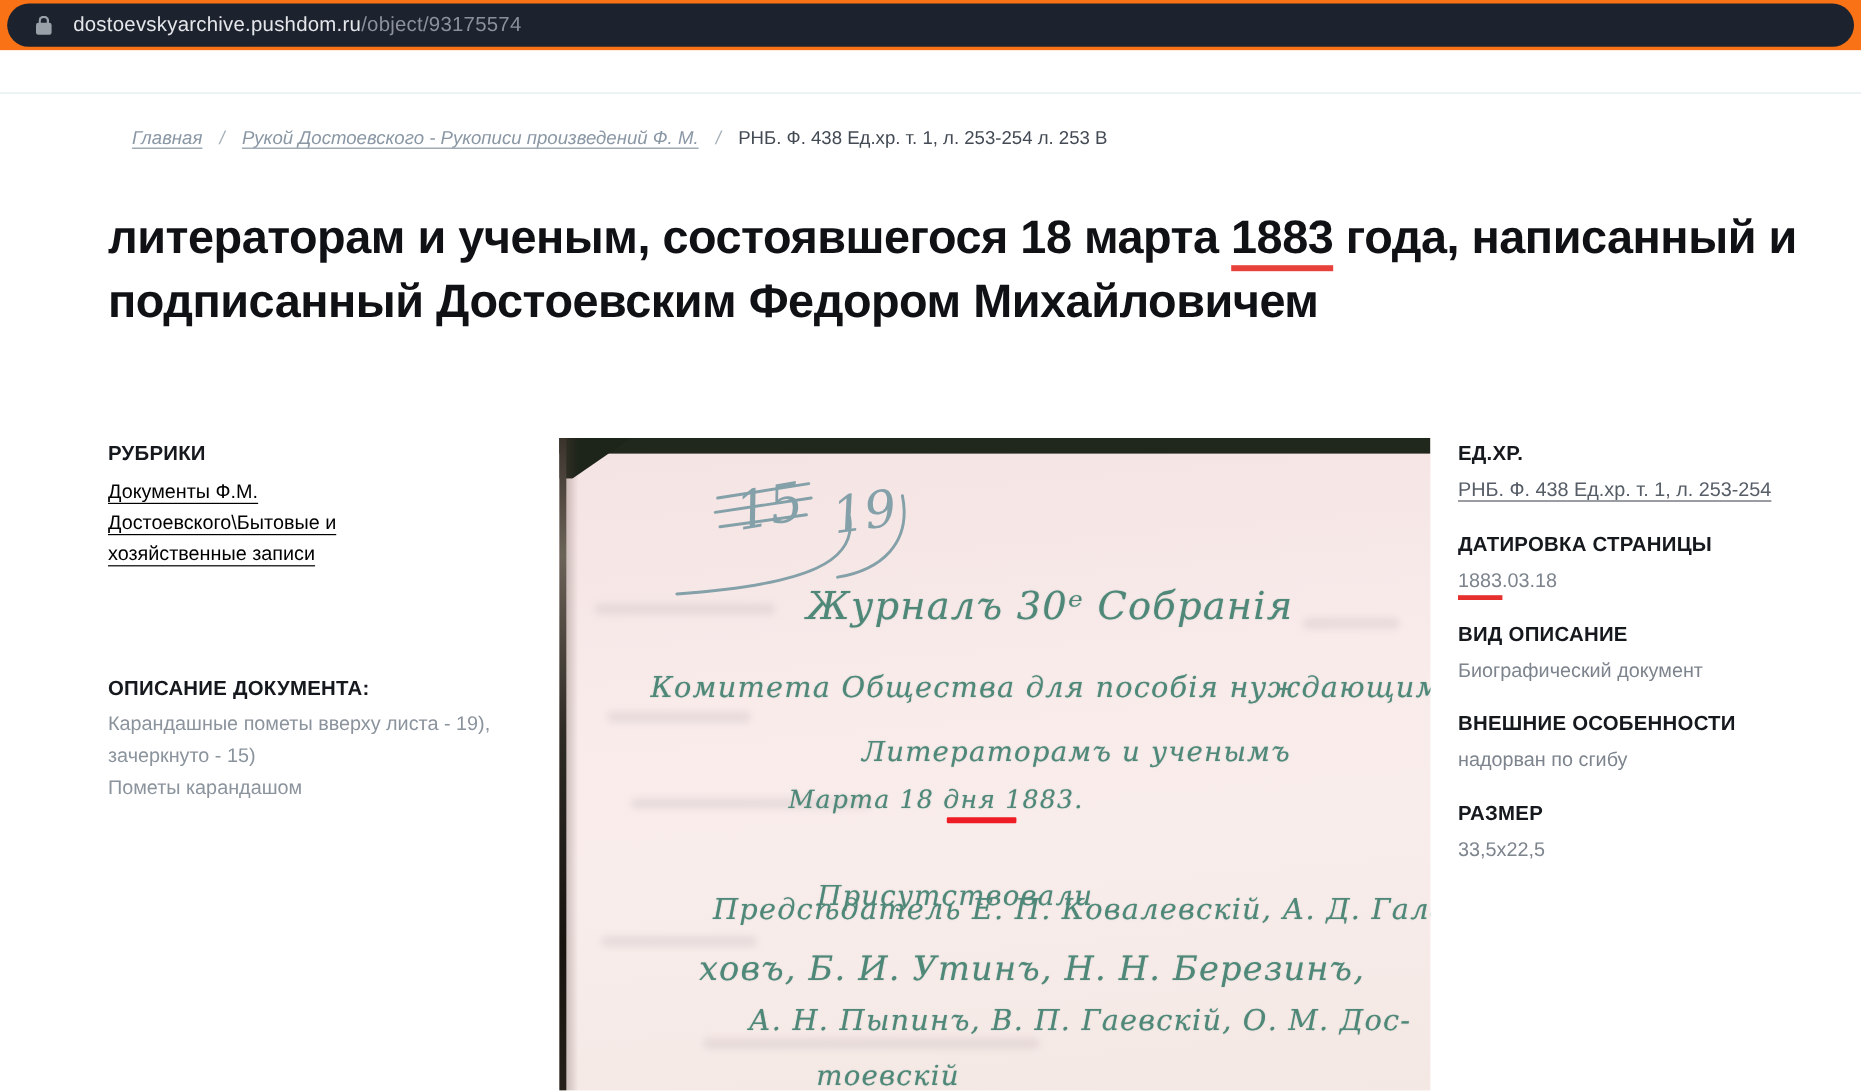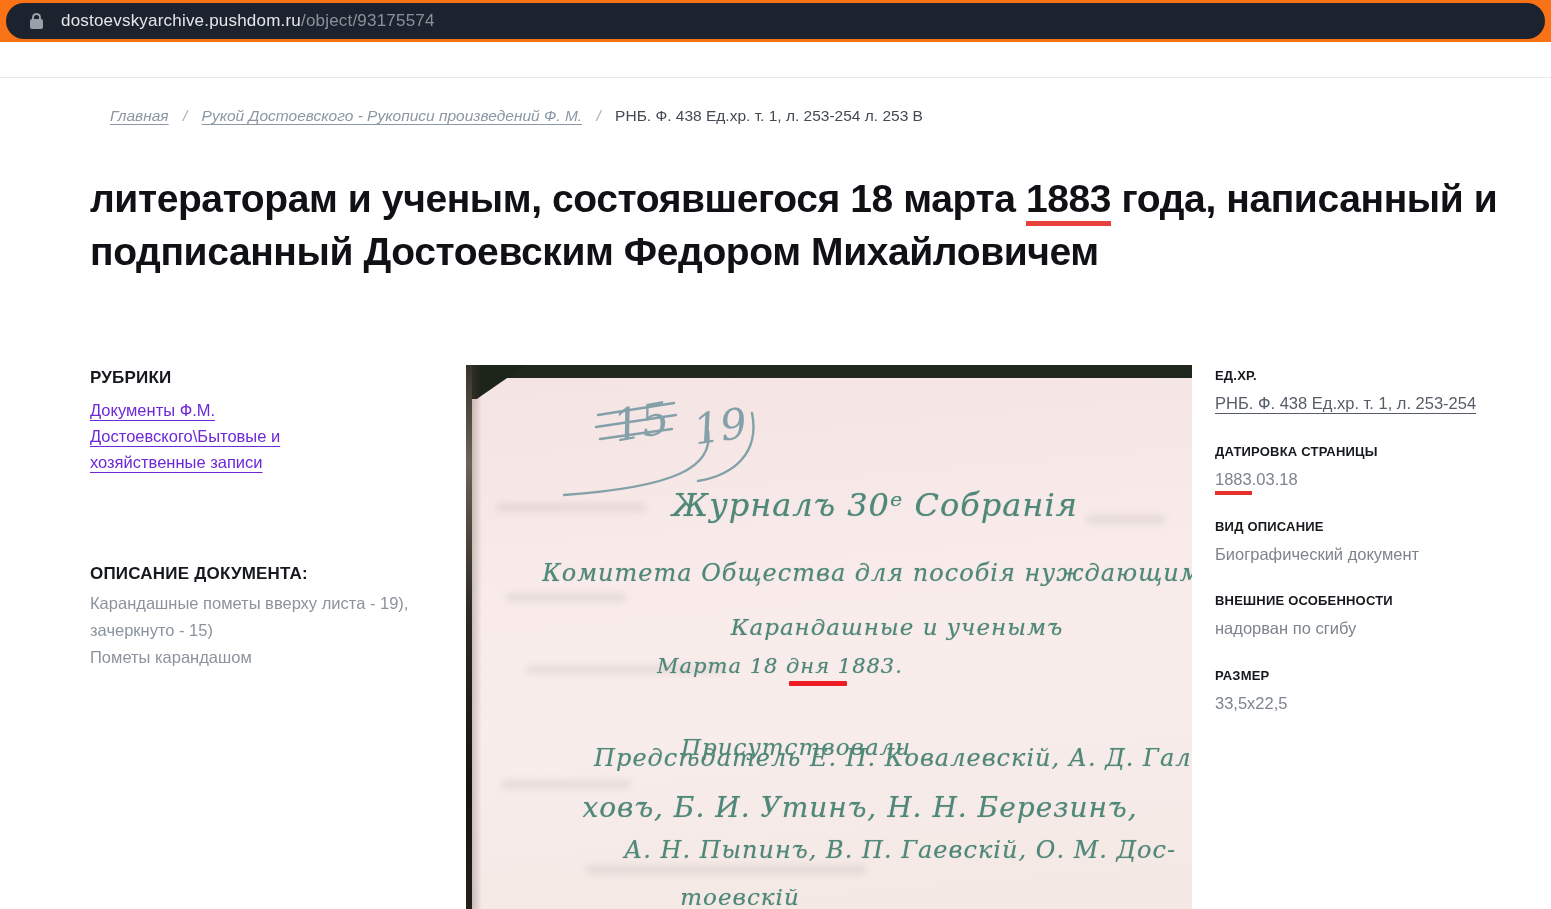--- a/index.html
+++ b/index.html
@@ -61,33 +61,33 @@
     border-bottom:5px solid #e8413c; padding-bottom:1px;
   }
 
   
   .left-panel { position:absolute; left:90px; top:368px; width:340px; }
   .panel-label {
     font-size:17px; font-weight:700; color:#15181d; letter-spacing:.2px;
   }
   .rubric-link {
     display:block; width:240px; margin-top:9px;
-    font-size:16.5px; line-height:26px; color:#6d28d9;
+    font-size:16.5px; line-height:26px; color:#000000;
     text-decoration:underline; text-underline-offset:4px; cursor:pointer;
   }
   .desc-label { position:absolute; left:0; top:196px; }
   .desc-text {
     position:absolute; left:0; top:222px; width:330px;
     font-size:16.5px; line-height:27px; color:#8b939d;
   }
 
   
   .right-panel { position:absolute; left:1215px; top:368px; width:300px; }
   .rp-section { position:absolute; left:0; }
-  .rp-label { font-size:13px; font-weight:700; color:#15181d; letter-spacing:.2px; }
+  .rp-label { font-size:17px; font-weight:700; color:#15181d; letter-spacing:.2px; }
   .rp-value { margin-top:8px; font-size:16.5px; color:#7d848d; line-height:24px; }
   .rp-link {
     color:#565d66; text-decoration:underline; text-underline-offset:4px; cursor:pointer;
   }
   .rp-ed { top:0; }
   .rp-date { top:76px; }
   .rp-type { top:151px; }
   .rp-ext { top:225px; }
   .rp-size { top:300px; }
   .date-red { border-bottom:4px solid #e5302e; padding-bottom:3px; }
@@ -206,21 +206,21 @@
         <line x1="42" y1="32" x2="118" y2="20"></line>
         <line x1="40" y1="44" x2="120" y2="32"></line>
         <line x1="44" y1="56" x2="116" y2="46"></line>
       </g>
       <text x="58" y="56" font-size="44" font-style="italic" fill="#84a0a8" font-family="DejaVu Serif, serif" transform="rotate(-10 75 45)">15</text>
       <text x="138" y="60" font-size="42" font-style="italic" fill="#84a0a8" font-family="DejaVu Serif, serif" transform="rotate(-8 150 48)">19</text>
     </svg>
 
     <div class="script-line ms-l1">Журналъ 30ᵉ Собранія</div>
     <div class="script-line ms-l2">Комитета Общества для пособія нуждающимся</div>
-    <div class="script-line ms-l3">Карандашные и ученымъ</div>
+    <div class="script-line ms-l3">Литераторамъ и ученымъ</div>
     <div class="script-line ms-l4">Марта 18 дня 1883.</div>
     <div class="ms-red-line"></div>
     <div class="script-line ms-l5">Присутствовали</div>
     <div class="script-line ms-l6">Предсѣдатель Е. П. Ковалевскій, А. Д. Гала-</div>
     <div class="script-line ms-l7">ховъ, Б. И. Утинъ, Н. Н. Березинъ,</div>
     <div class="script-line ms-l8">А. Н. Пыпинъ, В. П. Гаевскій, О. М. Дос-</div>
     <div class="script-line ms-l9">тоевскій</div>
   </figure>
 
   <aside class="right-panel">

